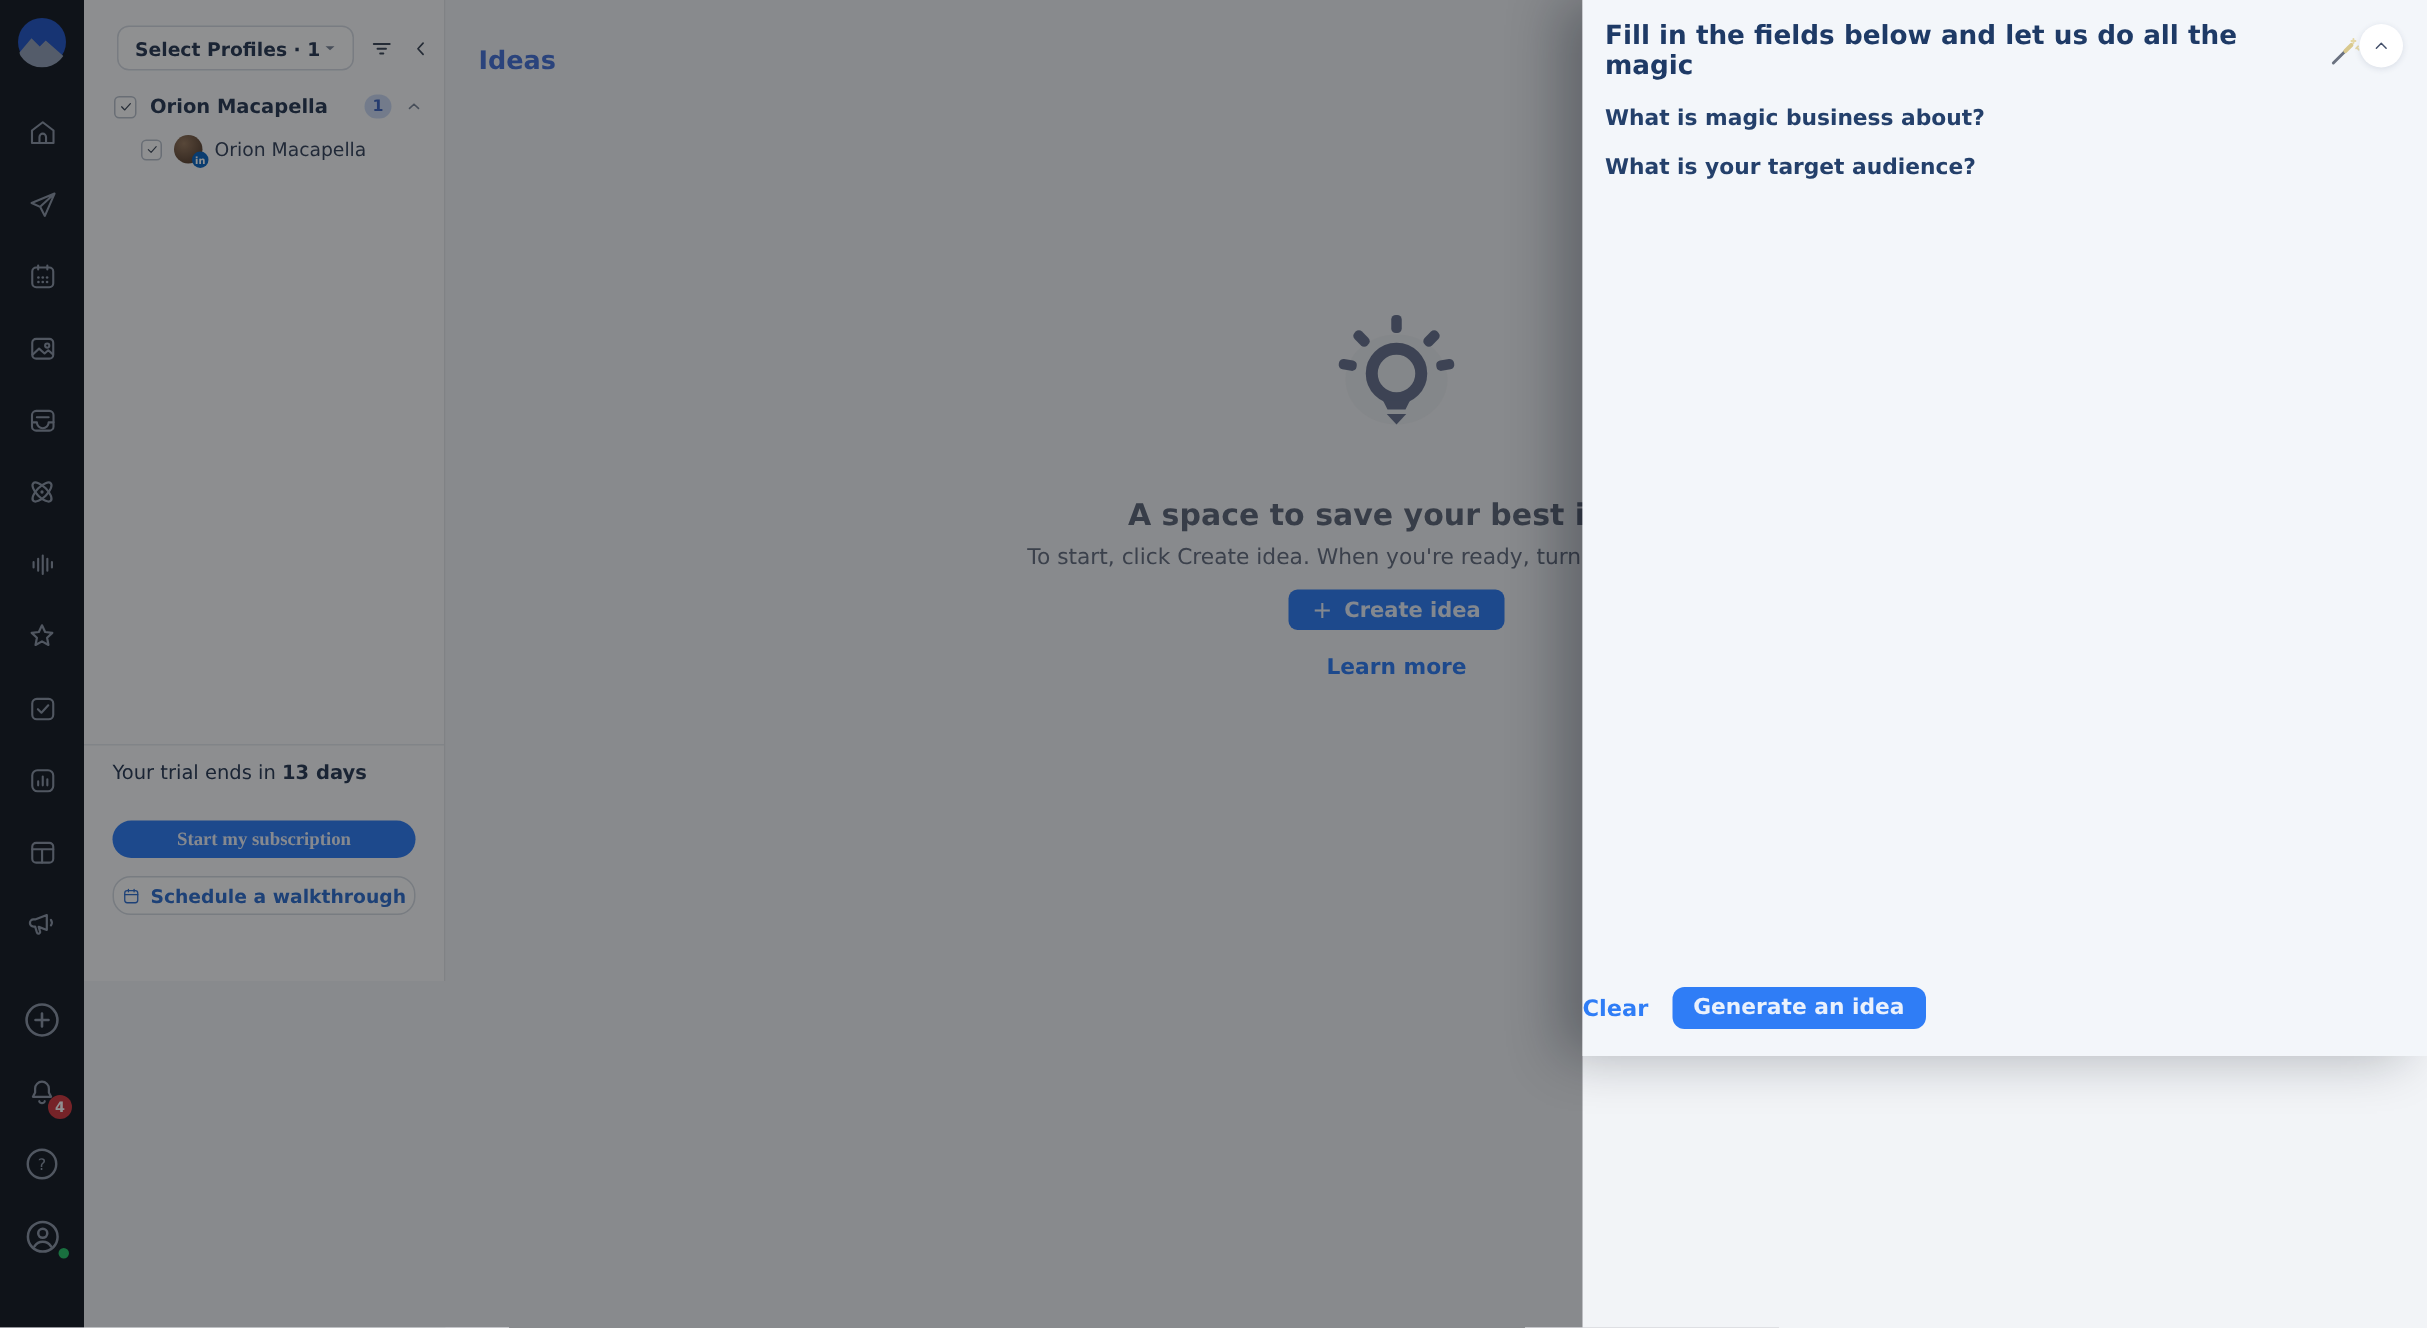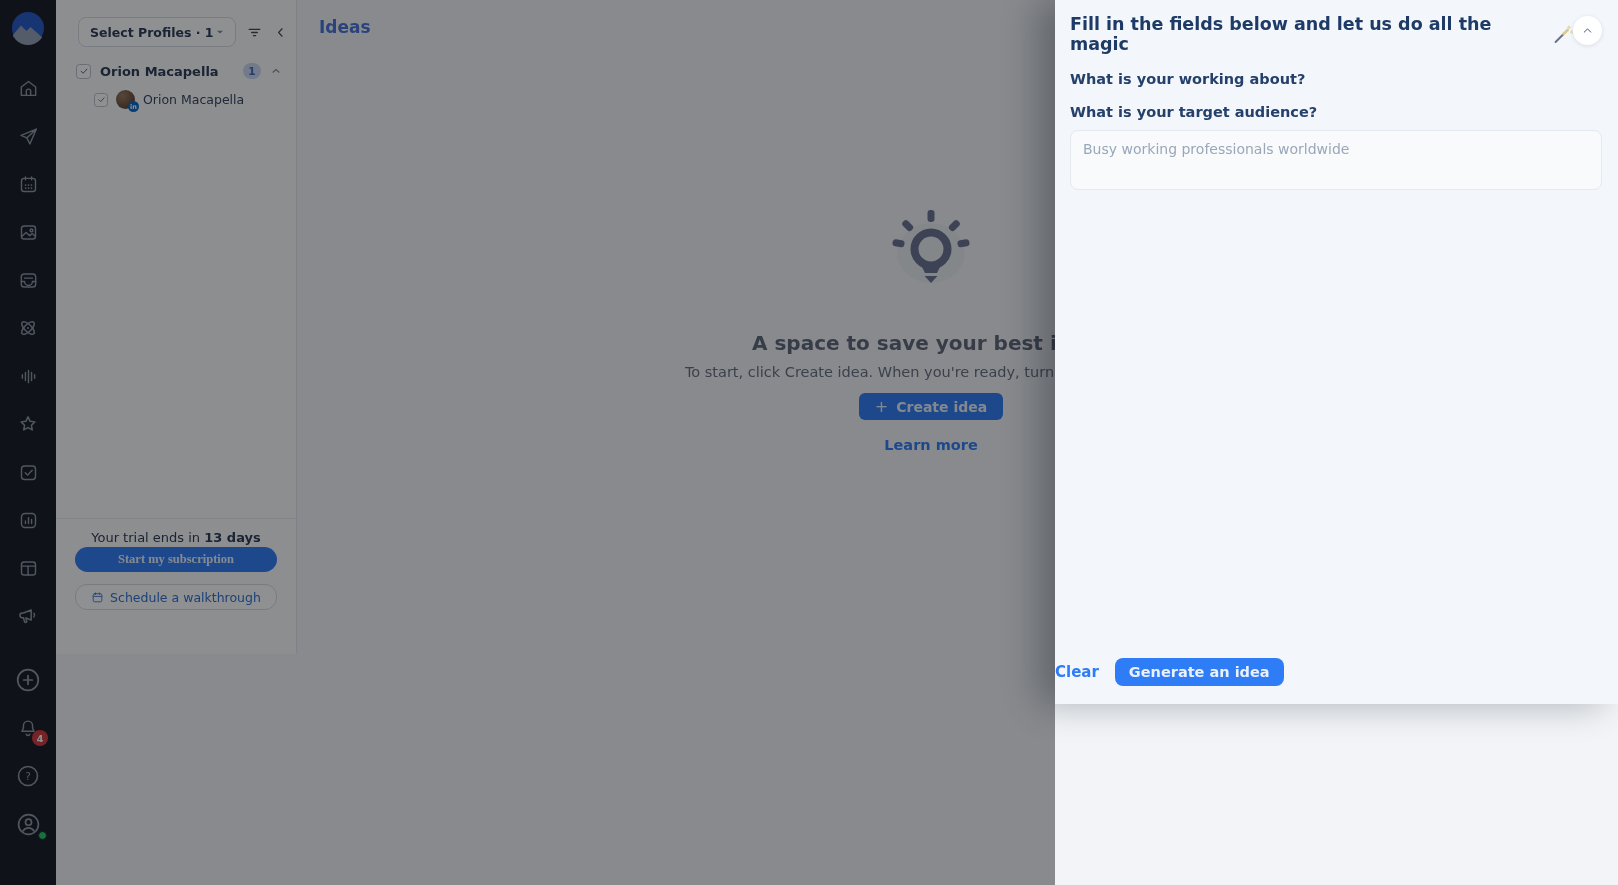--- a/index.html
+++ b/index.html
@@ -33,31 +33,31 @@
   .chk svg { stroke:#3f4a5a; fill:none; stroke-width:2; stroke-linecap:round; stroke-linejoin:round; }
   .count-pill { min-width:18px; height:16px; padding:0 5px; border-radius:8px; background:#ccd9f4; color:#3f66c0;
     font-size:10.5px; font-weight:700; display:flex; align-items:center; justify-content:center; }
   .child-row { display:flex; align-items:center; padding:5px 14px 5px 38px; gap:8px; cursor:pointer; }
   .child-row .name { font-size:12.5px; color:#36435c; }
   .avatar { position:relative; width:19px; height:19px; border-radius:50%; flex:none;
     background:radial-gradient(circle at 35% 30%, #9a7a5e, #5d4433 75%); }
   .in-badge { position:absolute; right:-4px; bottom:-3px; width:11px; height:11px; border-radius:50%; background:#0a66c2;
     color:#fff; font-size:6.5px; font-weight:bold; display:flex; align-items:center; justify-content:center; }
   .trial { position:absolute; left:0; bottom:0; width:100%; border-top:1px solid #e6e9ee; padding:11px 19px 44px; background:#fbfcfd; }
-  .trial-text { text-align:center; font-size:13px; color:#2a3a55; margin-bottom:2px; }
+  .trial-text { font-size:13px; color:#2a3a55; margin-bottom:24px; }
   .trial-text b { font-weight:700; }
   .btn-subscribe { width:100%; height:25px; border:none; border-radius:13px; background:#2f7df6; color:#eef3fb;
     font-size:12.5px; font-weight:600; cursor:pointer; display:block; font-family:Liberation Serif, serif; }
   .btn-walk { margin-top:12px; width:100%; height:26px; border:1px solid #d5dae2; border-radius:12px; background:#fff;
-    color:#2f6fd0; font-size:12.5px; font-weight:400; cursor:pointer; display:flex; align-items:center; justify-content:center; gap:6px; font-family:inherit; }
+    color:#2f6fd0; font-size:12.5px; font-weight:700; cursor:pointer; display:flex; align-items:center; justify-content:center; gap:6px; font-family:inherit; }
   .btn-walk svg { stroke:#2f6fd0; fill:none; stroke-width:1.6; stroke-linecap:round; }
 
   
   .main { position:absolute; left:297px; top:0; right:0; height:885px; background:#f2f4f7; z-index:1; }
-  .page-title { position:absolute; left:22px; top:17px; font-size:17px; font-weight:700; color:#4673d8; }
+  .page-title { position:absolute; left:22px; top:31px; font-size:17px; font-weight:700; color:#4673d8; }
   .empty { position:absolute; left:0; top:197px; width:1268px; display:flex; flex-direction:column; align-items:center; }
   .empty h2 { font-size:20px; font-weight:600; color:#5f6779; margin-top:30px; white-space:nowrap; }
   .empty .sub { font-size:14.5px; color:#666e80; margin-top:9px; white-space:nowrap; }
   .btn-create { margin-top:13px; height:27px; padding:0 16px; border:none; border-radius:6px; background:#2f7df6;
     color:#eaf1fc; font-size:14px; font-weight:600; cursor:pointer; display:flex; align-items:center; gap:8px; font-family:inherit; }
   .btn-create .plus { font-size:16px; font-weight:400; line-height:1; }
   .learn { margin-top:17px; font-size:14.5px; font-weight:600; color:#2f7df6; cursor:pointer; }
 
   
   .overlay { position:absolute; left:0; top:0; width:1055px; height:885px; background:rgba(8,10,14,0.455); z-index:5; }
@@ -306,26 +306,23 @@
           <path d="M19 3 v3 M17.5 4.5 h3 M21.5 9.5 l1.5 1.5 M22.5 8.5 l-1.5 1.5" stroke="#e4d7a4" stroke-width="1.4" stroke-linecap="round"></path>
         </svg>
       </div>
       <div class="collapse-btn">
         <svg width="13" height="13" viewBox="0 0 24 24">
             <path d="M6 15 L12 9 L18 15"></path>
           </svg>
       </div>
     </div>
 
-    <div class="f-label">What is your working about?</div>
+    <div class="f-label">What is magic business about?</div>
 
     <div class="f-label">What is your target audience?</div>
-    <div class="field-wrap">
-      <textarea placeholder="Busy working professionals worldwide" style=""></textarea>
-    </div>
 
 
     <div class="drawer-foot">
       <button class="btn-clear">Clear</button>
       <button class="btn-generate">Generate an idea</button>
     </div>
   </div>
 
 </div>
 

